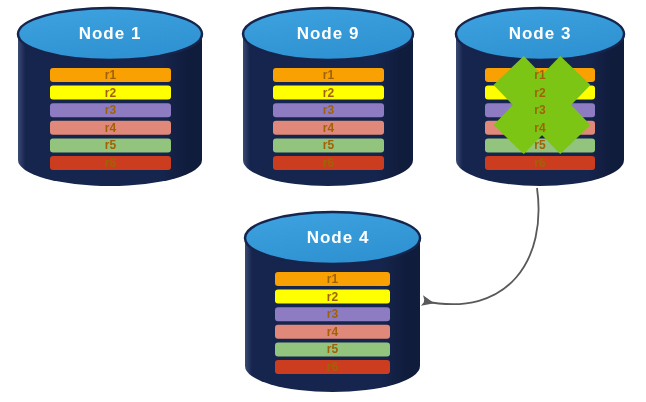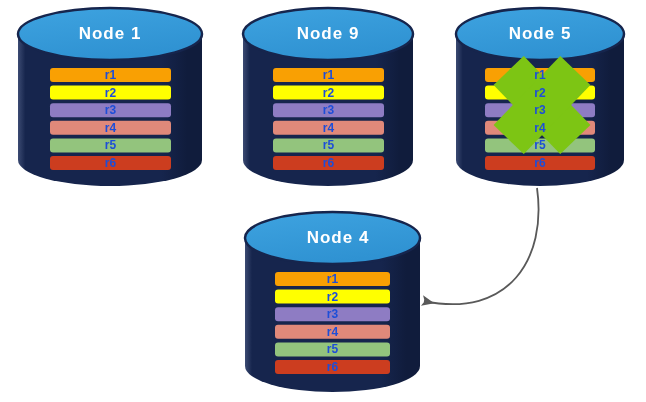--- a/index.html
+++ b/index.html
@@ -34,21 +34,21 @@
     font-family: "Liberation Sans", sans-serif;
     font-weight: bold;
     font-size: 17px;
     letter-spacing: 1px;
     white-space: nowrap;
     text-align: center;
     pointer-events: none;
   }
   .record-label {
     position: absolute;
-    color: #1d4ed8;
+    color: #a16207;
     font-family: "Liberation Sans", sans-serif;
     font-weight: bold;
     font-size: 12px;
     line-height: 13px;
     text-align: center;
     white-space: nowrap;
     pointer-events: none;
   }
 </style>
 </head>
@@ -132,21 +132,21 @@
       <div class="record-label" style="left: 50px; top: 121.8px; width: 121px;">r4</div>
       <div class="record-label" style="left: 50px; top: 139.4px; width: 121px;">r5</div>
       <div class="record-label" style="left: 50px; top: 157px; width: 121px;">r6</div>
       <div class="node-title" style="left: 243px; top: 24px; width: 170px;">Node  9</div>
       <div class="record-label" style="left: 273px; top: 69px; width: 111px;">r1</div>
       <div class="record-label" style="left: 273px; top: 86.6px; width: 111px;">r2</div>
       <div class="record-label" style="left: 273px; top: 104.2px; width: 111px;">r3</div>
       <div class="record-label" style="left: 273px; top: 121.8px; width: 111px;">r4</div>
       <div class="record-label" style="left: 273px; top: 139.4px; width: 111px;">r5</div>
       <div class="record-label" style="left: 273px; top: 157px; width: 111px;">r6</div>
-      <div class="node-title" style="left: 456px; top: 24px; width: 168px;">Node  5</div>
+      <div class="node-title" style="left: 456px; top: 24px; width: 168px;">Node  3</div>
       <div class="record-label" style="left: 485px; top: 69px; width: 110px;">r1</div>
       <div class="record-label" style="left: 485px; top: 86.6px; width: 110px;">r2</div>
       <div class="record-label" style="left: 485px; top: 104.2px; width: 110px;">r3</div>
       <div class="record-label" style="left: 485px; top: 121.8px; width: 110px;">r4</div>
       <div class="record-label" style="left: 485px; top: 139.4px; width: 110px;">r5</div>
       <div class="record-label" style="left: 485px; top: 157px; width: 110px;">r6</div>
       <div class="node-title" style="left: 245px; top: 228px; width: 186px;">Node  4</div>
       <div class="record-label" style="left: 275px; top: 273px; width: 115px;">r1</div>
       <div class="record-label" style="left: 275px; top: 290.6px; width: 115px;">r2</div>
       <div class="record-label" style="left: 275px; top: 308.2px; width: 115px;">r3</div>

